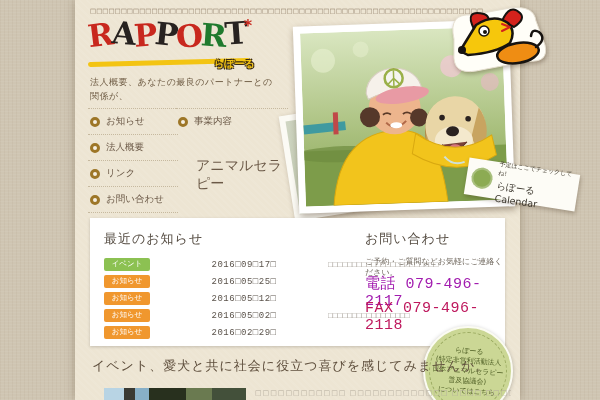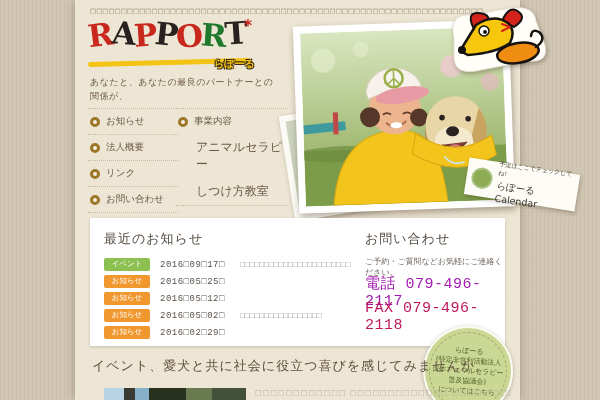--- a/index.html
+++ b/index.html
@@ -41,21 +41,21 @@
   .tagline { position:absolute; left:90px; top:76px; font-size:9px; color:#6f5c44;
     line-height:1.55; letter-spacing:.5px; width:190px; }
   
   .nav1 { position:absolute; left:88px; top:108px; width:90px; }
   .nav2 { position:absolute; left:176px; top:108px; width:112px; }
   .nav-item { display:flex; align-items:center; gap:6px; padding:6px 0 6px 2px;
     border-top:1px dotted #c6b99f; font-size:9.5px; color:#6b5947; cursor:pointer; }
   .nav1 .nav-item:last-child, .nav2 .nav-sub:last-child { border-bottom:1px dotted #c6b99f; }
   .ring { width:10px; height:10px; border-radius:50%; border:3px solid #9d7627;
     background:#f5efe2; flex:0 0 auto; }
-  .nav-sub { padding:5px 0 5px 20px; font-size:12px; color:#6b5947; cursor:pointer; }
+  .nav-sub { padding:5px 0 5px 20px; font-size:14px; color:#6b5947; cursor:pointer;margin-top:18px; }
   
   .photo-back { position:absolute; left:286px; top:104px; width:152px; height:106px;
     background:#fbfaf4; transform:rotate(-9deg); box-shadow:1px 2px 5px rgba(60,40,20,.3); padding:6px; }
   .photo-back .sliver { width:100%; height:100%; background:linear-gradient(120deg,#cfd5c2,#aebf98); }
   .photo-front { position:absolute; left:296px; top:23px; width:216px; height:187px;
     background:#fff; padding:7px; transform:rotate(-2deg);
     box-shadow:1px 3px 7px rgba(60,40,20,.4); }
   .photo-front svg { display:block; }
   .dog-sticker { position:absolute; left:446px; top:5px; width:102px; height:70px;
     filter:drop-shadow(1px 2px 2px rgba(60,40,20,.35)); }
@@ -66,26 +66,26 @@
   .cal-dot { width:21px; height:21px; border-radius:50%; background:#8cab53; margin-left:5px;
     flex:0 0 auto; box-shadow:inset 0 0 0 2px rgba(255,255,255,.25); }
   .cal-txt { margin-left:5px; transform:rotate(-1deg); }
   .cal-line1 { font-size:6px; color:#4a4438; letter-spacing:0; }
   .cal-line2 { font-size:9.5px; color:#3a352c; margin-top:2px; }
   
   .white-box { position:absolute; left:90px; top:218px; width:415px; height:128px;
     background:#fff; box-shadow:0 1px 3px rgba(0,0,0,.18);font-family:Liberation Mono, monospace; }
   .news-head { position:absolute; left:14px; top:12px; font-size:13px; color:#554c42; letter-spacing:1px; }
   .news-list { position:absolute; left:14px; top:40px; }
-  .news-row { display:flex; align-items:center; height:13px; margin-bottom:4px; cursor:pointer; }
+  .news-row { display:flex; align-items:center; height:13px; margin-bottom:4px; cursor:pointer;gap:44px; }
   .badge { width:46px; height:13px; font-size:7.5px; color:#fff; text-align:center;
     line-height:13px; border-radius:2px; flex:0 0 auto; }
   .badge-event { background:#8cc152; }
   .badge-notice { background:#f0972e; }
-  .news-date { margin-left:10px; font-size:9px; color:#5a524a; width:80px; letter-spacing:.5px; }
+  .news-date { margin-left:10px; font-size:9px; color:#5a524a; width:80px; letter-spacing:.5px;text-align:center; }
   .news-title { font-size:8px; color:#9a938a; letter-spacing:0; white-space:nowrap; }
   .contact { position:absolute; left:275px; top:0; width:140px; height:128px; }
   .contact-head { position:absolute; left:0; top:12px; font-size:13px; color:#554c42; letter-spacing:1px; }
   .contact-note { position:absolute; left:0; top:38px; font-size:8px; color:#6f675d; }
   .contact-tel { position:absolute; left:0; top:56px; font-size:15px; color:#a21caf; letter-spacing:.5px; }
   .contact-fax { position:absolute; left:0; top:82px; font-size:15px; color:#be185d; letter-spacing:.5px; }
   
   .npo-badge { position:absolute; left:423px; top:326px; width:90px; height:90px;
     border-radius:50%; background:#cbd795; border:2px solid #fbfbf2;
     box-shadow:0 1px 4px rgba(0,0,0,.25); cursor:pointer; }
@@ -112,21 +112,21 @@
   <div class="logo">
     <div class="logo-word">
       <span>R</span><span>A</span><span>P</span><span>P</span><span>O</span><span>R</span><span>T</span>
     </div>
     <span class="logo-star">*</span>
     <div class="logo-underline"></div>
     <span class="logo-kana">らぽーる</span>
   </div>
 
   <p class="tagline">
-    <span>あなたと、あなたの最良のパートナーとの関係が、</span><br>
+    <span>法人概要、あなたの最良のパートナーとの関係が、</span><br>
   </p>
 
   <nav class="nav1">
     <div class="nav-item">
       <span class="ring"></span>
       <span>お知らせ</span>
     </div>
     <div class="nav-item">
       <span class="ring"></span>
       <span>法人概要</span>

